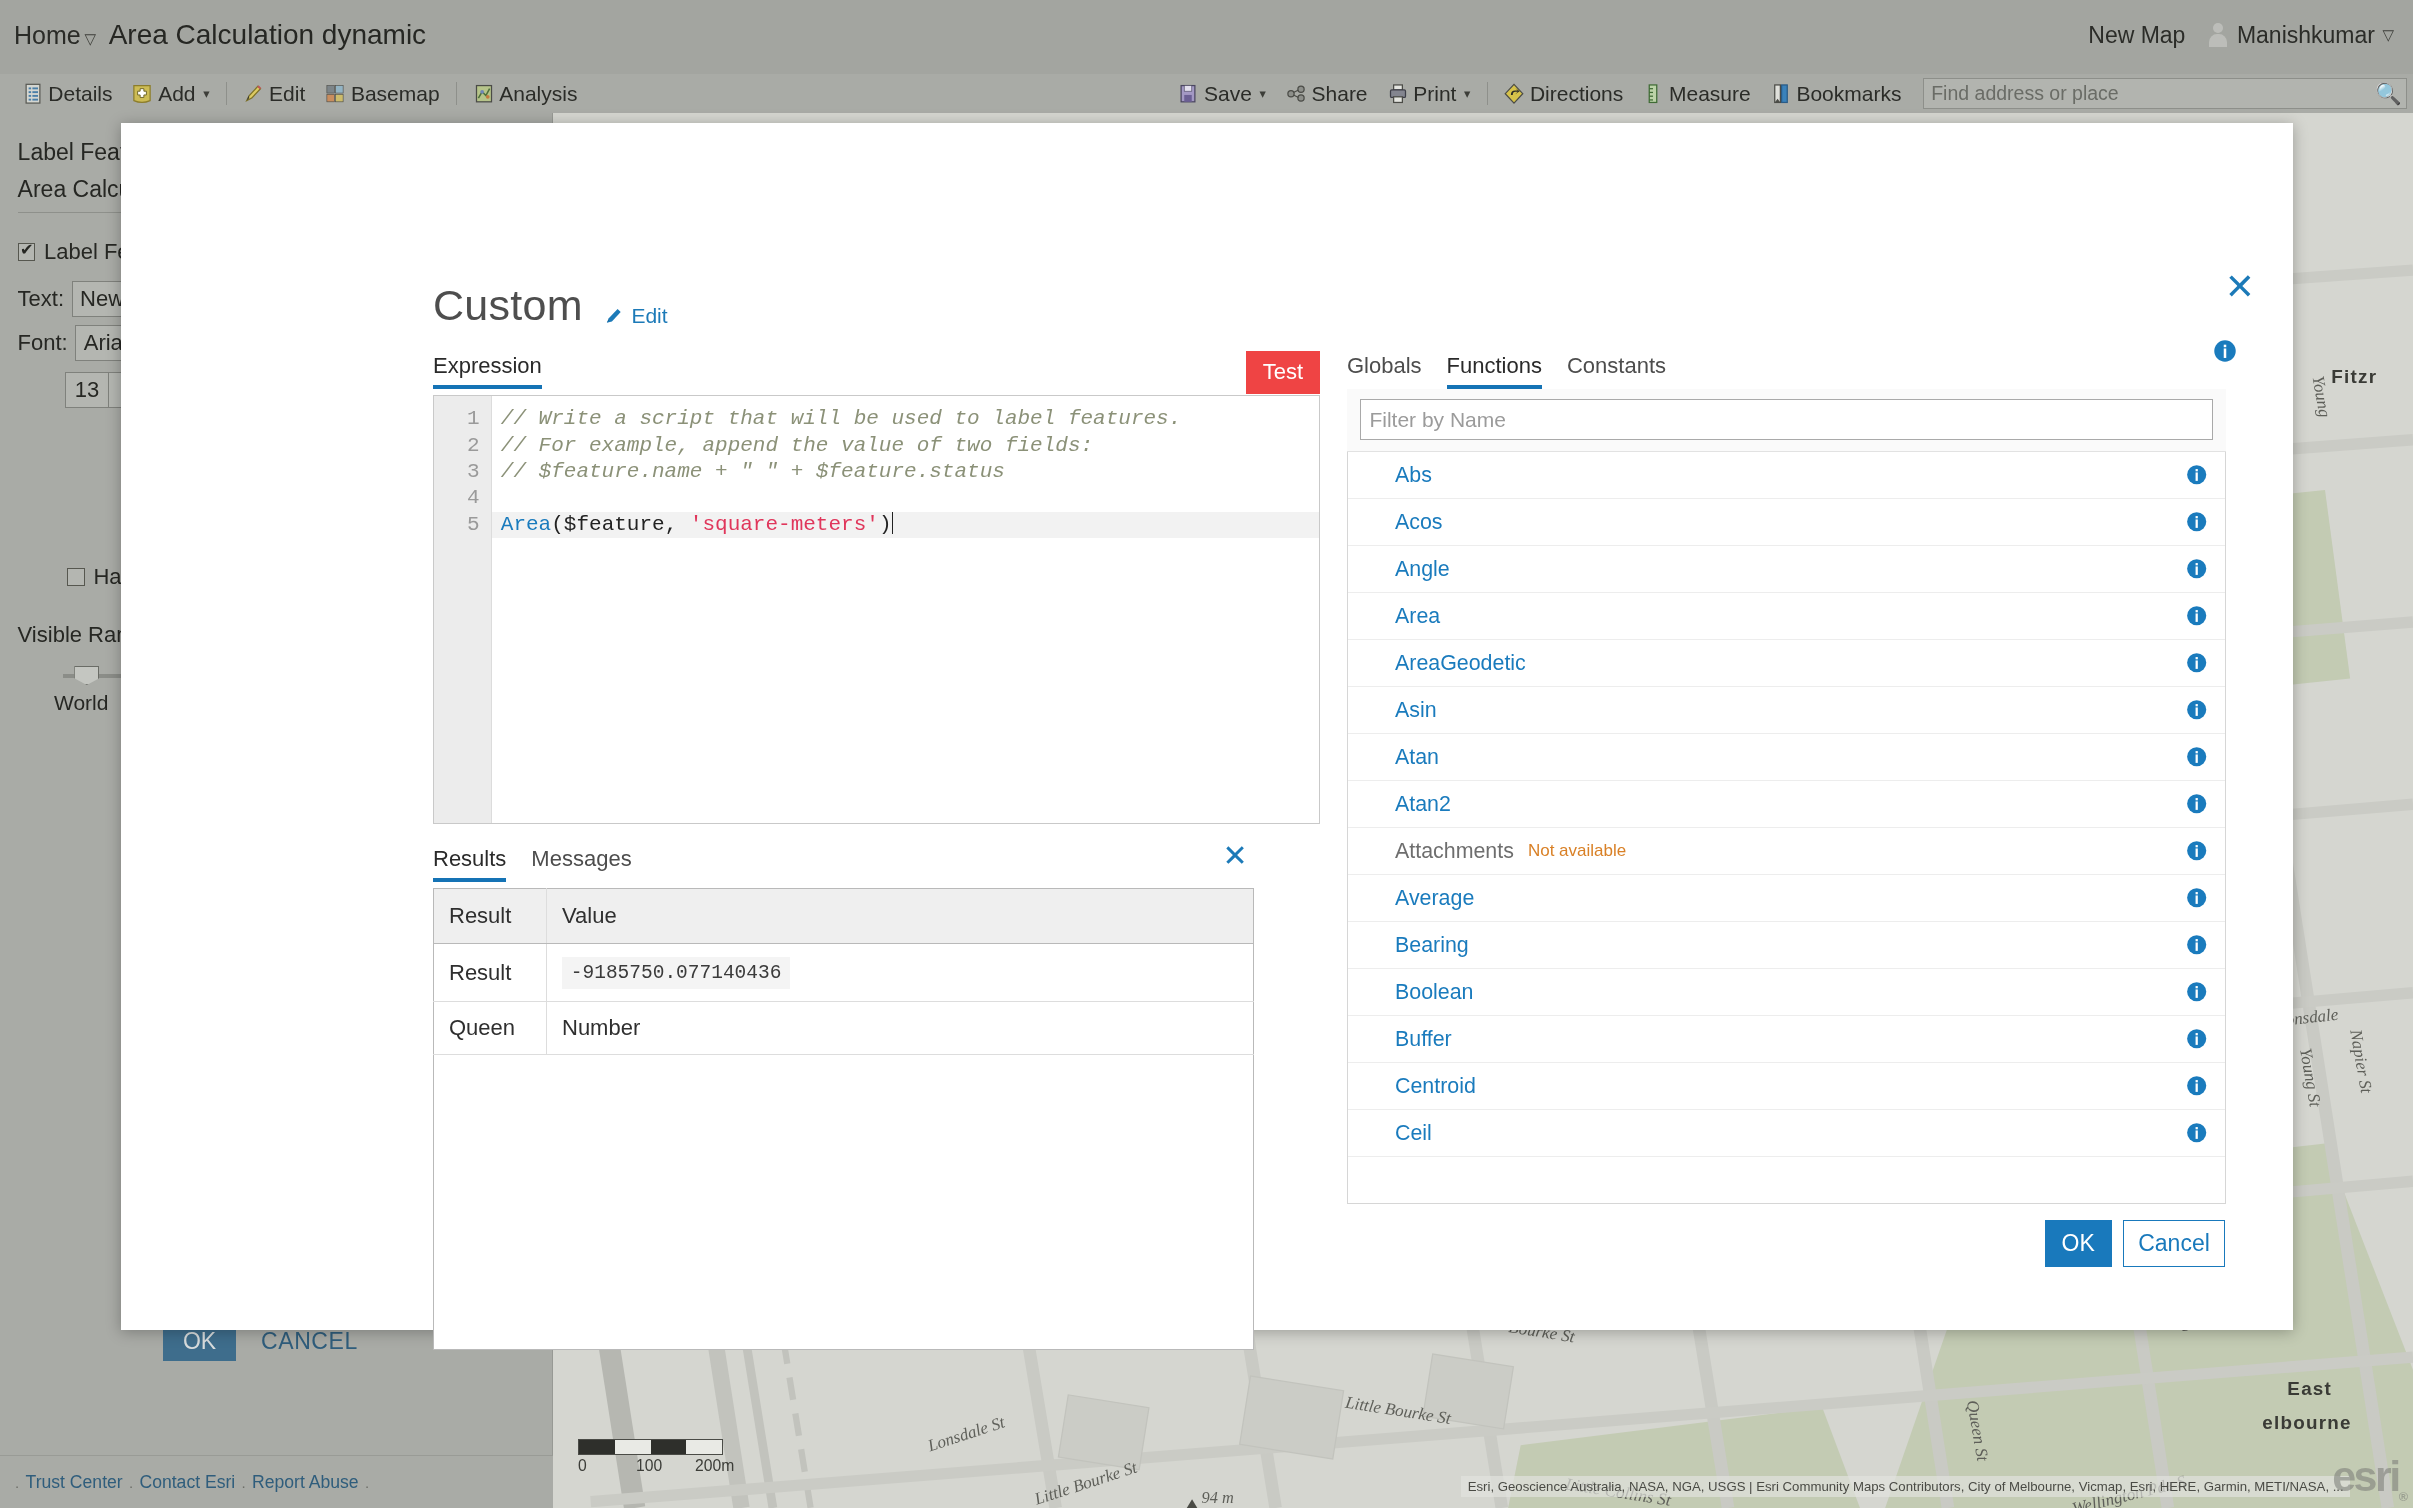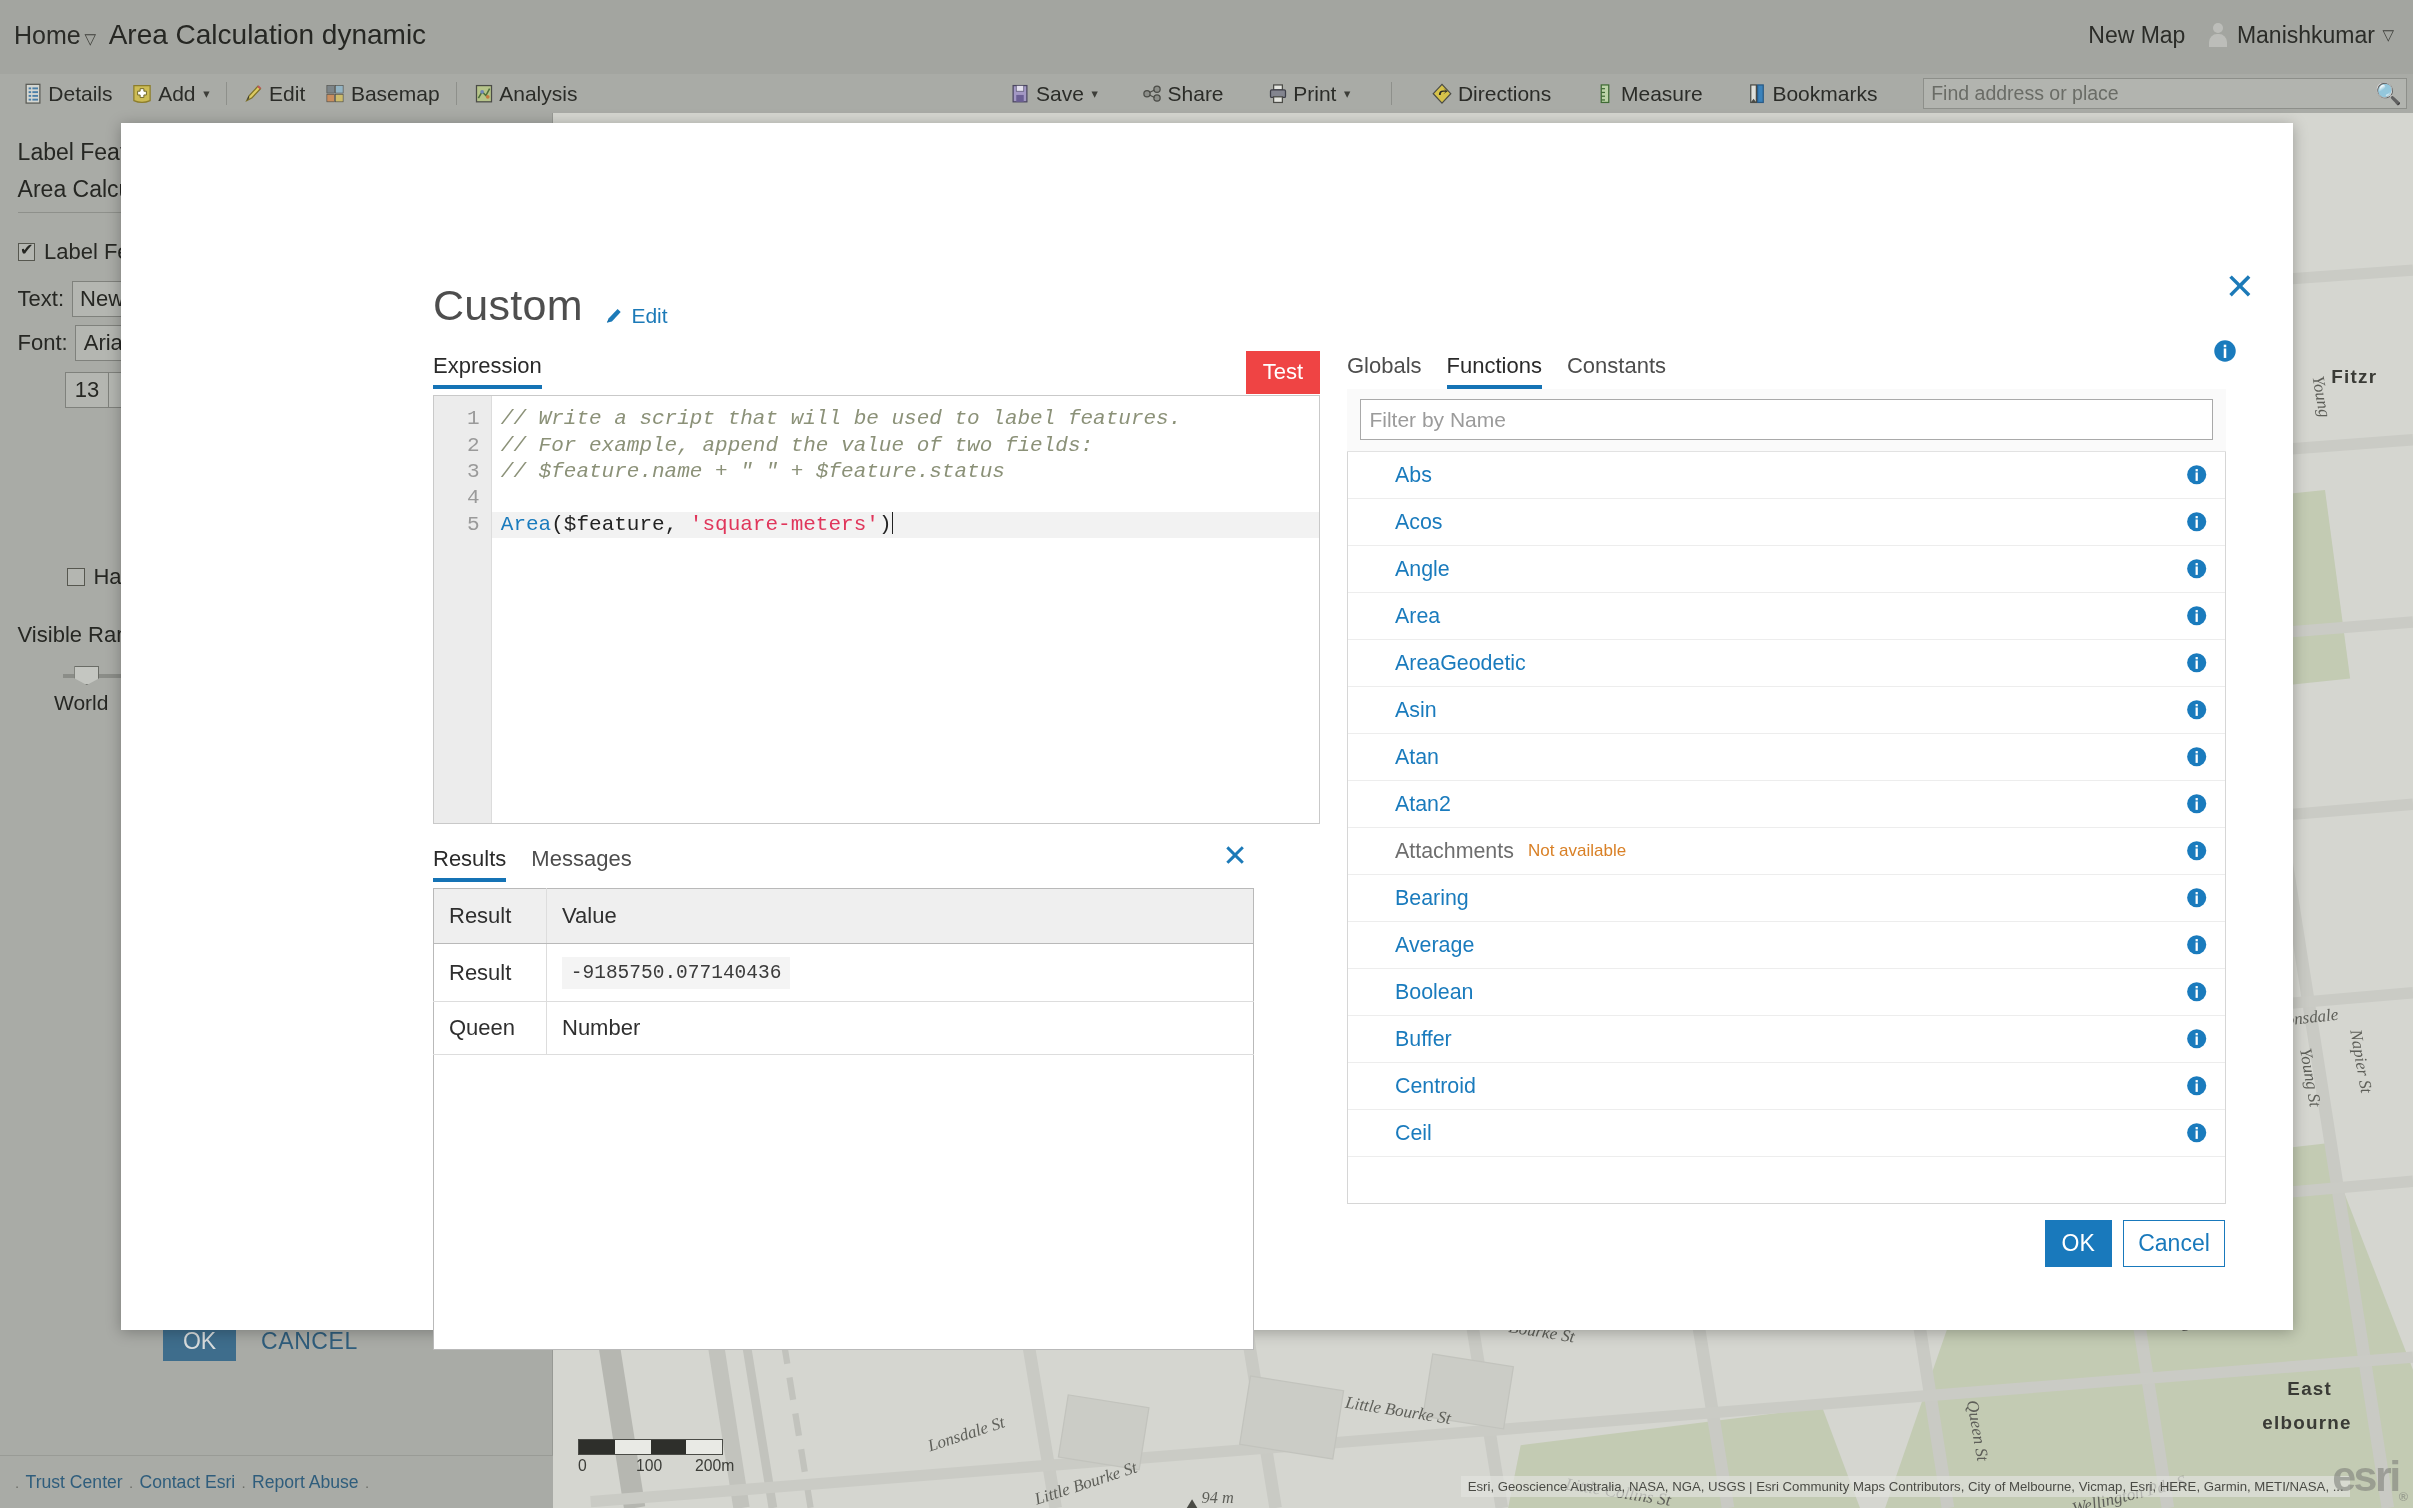--- a/index.html
+++ b/index.html
@@ -117,21 +117,21 @@
   .tb-item{
     display:flex; align-items:center; gap:5.7px;
     padding:0 10px; cursor:pointer; height:39px;
   }
   .tb-item span.lbl{ font-size:21px; color:#2b2c28; white-space:nowrap; }
   .tb-caret{ font-size:12.6px; color:#3d3e39; margin-left:1.9px; }
   .tb-sep{
     width:1.3px; height:22.6px; background:#8e908b; margin:0 6.3px;
   }
   #tb-left{ position:absolute; left:12.6px; display:flex; align-items:center; }
-  #tb-right{ position:absolute; right:6.3px; display:flex; align-items:center;gap:24px; }
+  #tb-right{ position:absolute; right:6.3px; display:flex; align-items:center; }
   .tb-ico{ width:20px; height:21.4px; position:relative; flex:none; }
 
   #search-box{
     width:484px; height:31px; margin-left:11.3px;
     background:#b2b4af; border:1.3px solid #8d8f8a;
     display:flex; align-items:center;
   }
   #search-box input{
     flex:1; border:0; background:transparent; outline:none;
     font-size:19.5px; color:#4a4b46; padding:0 7.5px;
@@ -893,30 +893,30 @@
           <span class="name">Attachments</span>
           <span class="na-tag">Not available</span>
           <span class="spacer"></span>
           <span class="info-ico"><svg width="21.4" height="21.4" viewBox="0 0 38 38">
               <circle cx="19" cy="19" r="17" fill="#1a7bbd"></circle>
               <rect x="17" y="9" width="4" height="4" fill="#fff"></rect>
               <rect x="17" y="15" width="4" height="15" fill="#fff"></rect>
             </svg></span>
         </div>
         <div class="func-row">
+          <span class="name">Average</span>
+          <span class="spacer"></span>
+          <span class="info-ico"><svg width="21.4" height="21.4" viewBox="0 0 38 38">
+              <circle cx="19" cy="19" r="17" fill="#1a7bbd"></circle>
+              <rect x="17" y="9" width="4" height="4" fill="#fff"></rect>
+              <rect x="17" y="15" width="4" height="15" fill="#fff"></rect>
+            </svg></span>
+        </div>
+        <div class="func-row">
           <span class="name">Bearing</span>
-          <span class="spacer"></span>
-          <span class="info-ico"><svg width="21.4" height="21.4" viewBox="0 0 38 38">
-              <circle cx="19" cy="19" r="17" fill="#1a7bbd"></circle>
-              <rect x="17" y="9" width="4" height="4" fill="#fff"></rect>
-              <rect x="17" y="15" width="4" height="15" fill="#fff"></rect>
-            </svg></span>
-        </div>
-        <div class="func-row">
-          <span class="name">Average</span>
           <span class="spacer"></span>
           <span class="info-ico"><svg width="21.4" height="21.4" viewBox="0 0 38 38">
               <circle cx="19" cy="19" r="17" fill="#1a7bbd"></circle>
               <rect x="17" y="9" width="4" height="4" fill="#fff"></rect>
               <rect x="17" y="15" width="4" height="15" fill="#fff"></rect>
             </svg></span>
         </div>
         <div class="func-row">
           <span class="name">Boolean</span>
           <span class="spacer"></span>

